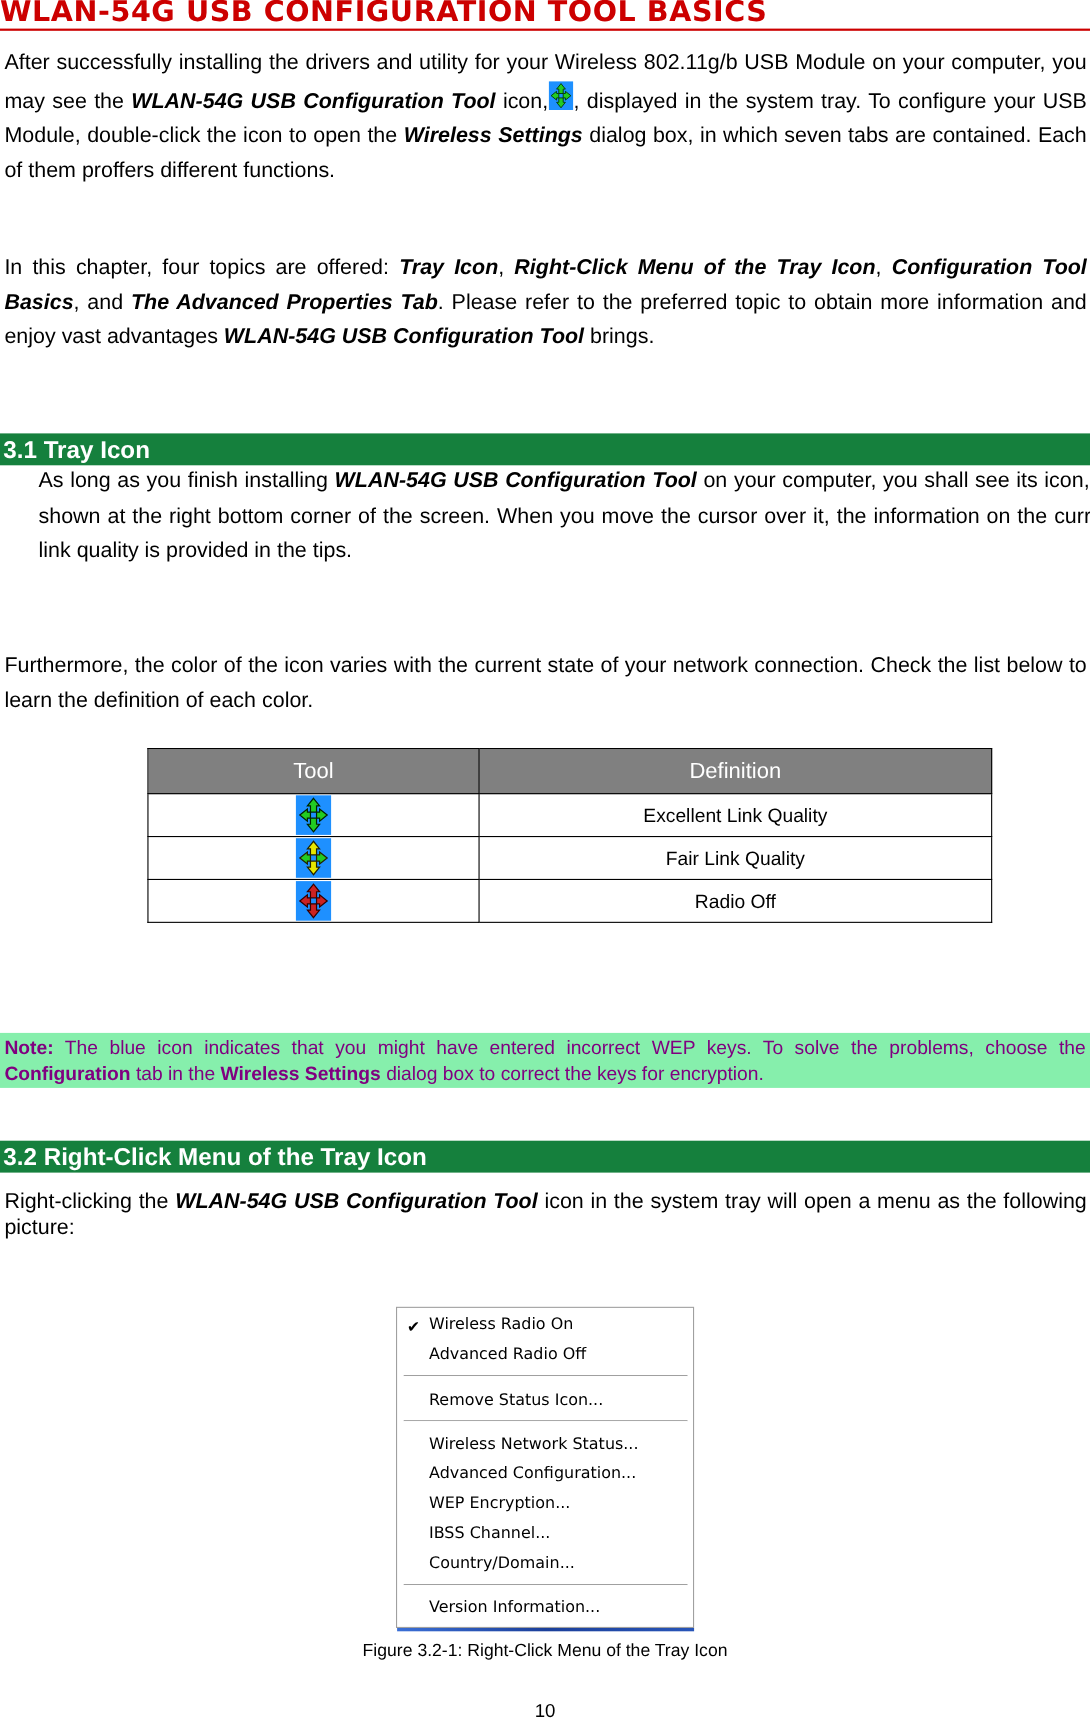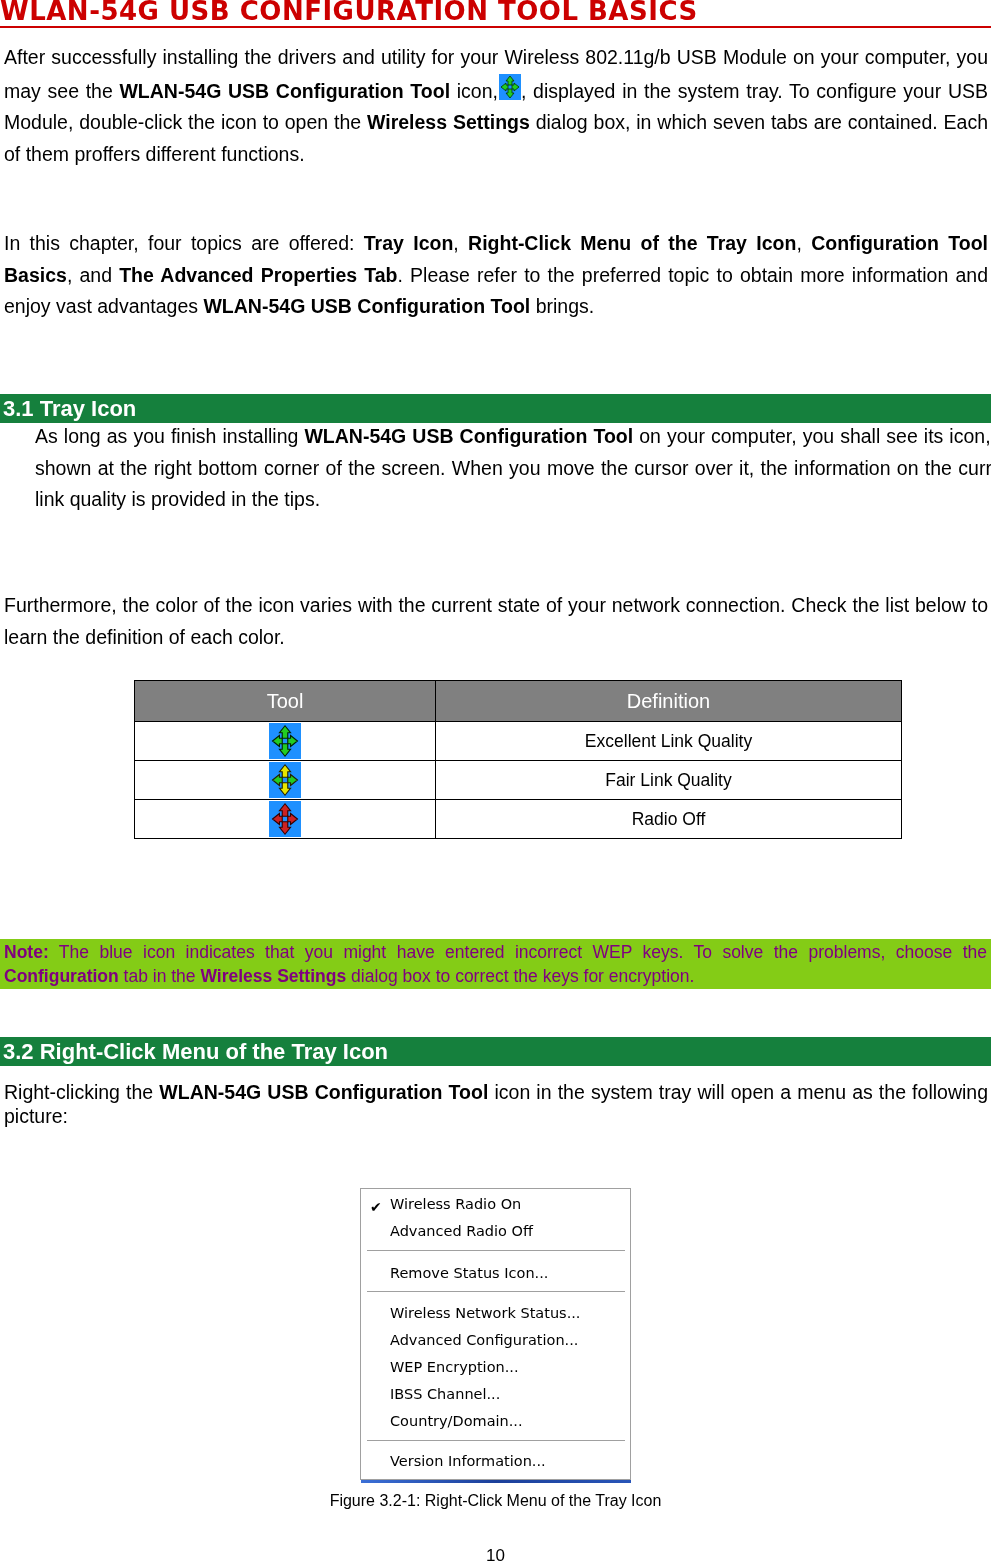--- a/index.html
+++ b/index.html
@@ -12,21 +12,21 @@
     left: 0; top: -4px; width: 991px; height: 30px;
     font-family: "DejaVu Sans", "Liberation Sans", sans-serif;
     font-weight: bold; font-size: 26px; color: #cc0000;
     border-bottom: 2px solid #cc0000; letter-spacing: 0.5px;
     white-space: nowrap; line-height: 30px;
   }
   .para {
     left: 4px; width: 984px; font-size: 19.5px; line-height: 31.5px;
     text-align: justify;
   }
-  .para b { font-weight: bold; }
+  .para b { font-weight: bold; font-style: italic; }
   .inline-icon {
     display: inline-block; width: 22px; height: 26px; vertical-align: -2px;
     background: #1e90ff; position: relative; margin-left: 1px;
   }
   .inline-icon svg { position: absolute; left: 0; top: 0; }
   .section-bar {
     left: 0; width: 991px; height: 29px; background: #15803d;
     color: #ffffff; font-weight: bold; font-size: 22px; line-height: 29px;
     padding-left: 3px; box-sizing: border-box; white-space: nowrap;
   }
@@ -40,21 +40,21 @@
   }
   table.legend td {
     border: 1px solid #000; height: 38px; text-align: center; padding: 0;
   }
   table.legend th.col-icon, table.legend td.col-icon { width: 298px; }
   .tbl-icon {
     display: inline-block; width: 32px; height: 36px; background: #1e90ff;
     vertical-align: middle; position: relative;
   }
   .note {
-    left: 0; top: 939px; width: 991px; height: 50px; background: #84cc16;
+    left: 0; top: 939px; width: 991px; height: 50px; background: #86efac;
     color: #800080; font-size: 17.5px; line-height: 24px; padding: 1px 4px 0 4px;
     box-sizing: border-box; text-align: justify;
   }
   .note b { font-weight: bold; }
   .menu {
     left: 360px; top: 1188px; width: 271px; height: 292px;
     background: #ffffff; border: 1px solid #a0a0a0; box-sizing: border-box;
     font-family: "DejaVu Sans", sans-serif; font-size: 14.5px; color: #000;
   }
   .menu-item { position: absolute; left: 29px; height: 22px; line-height: 22px; white-space: nowrap; }

